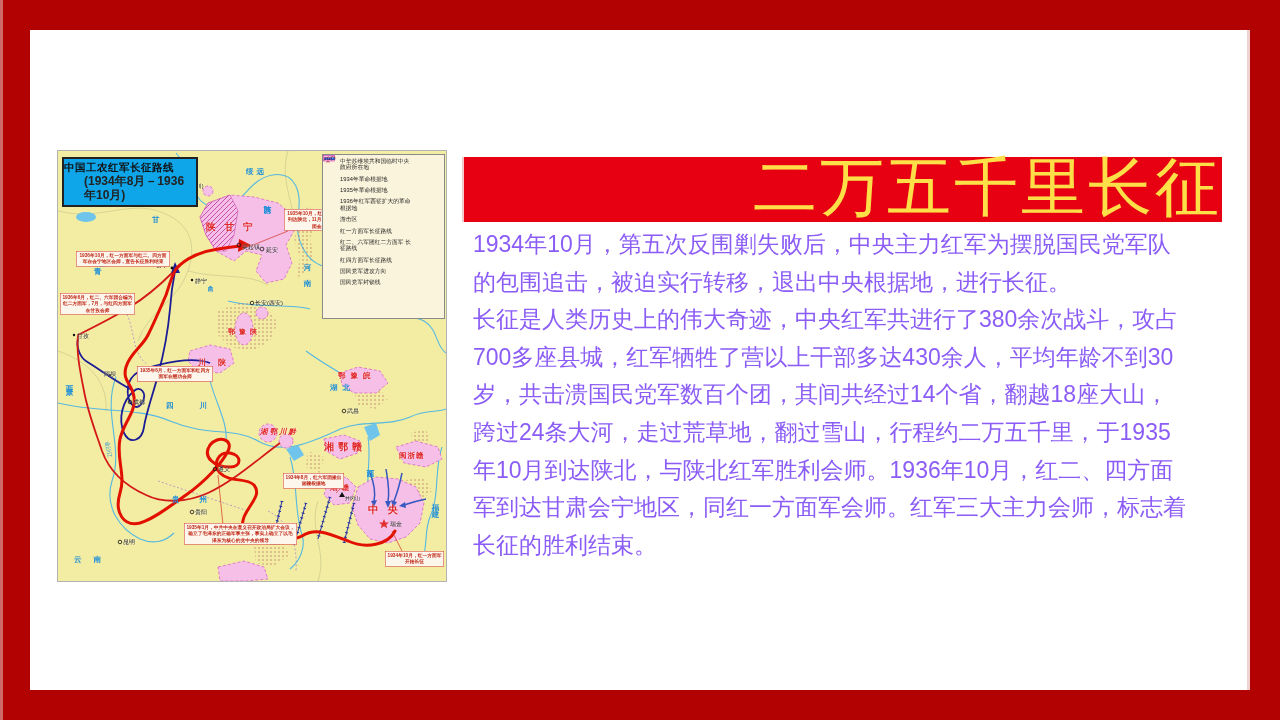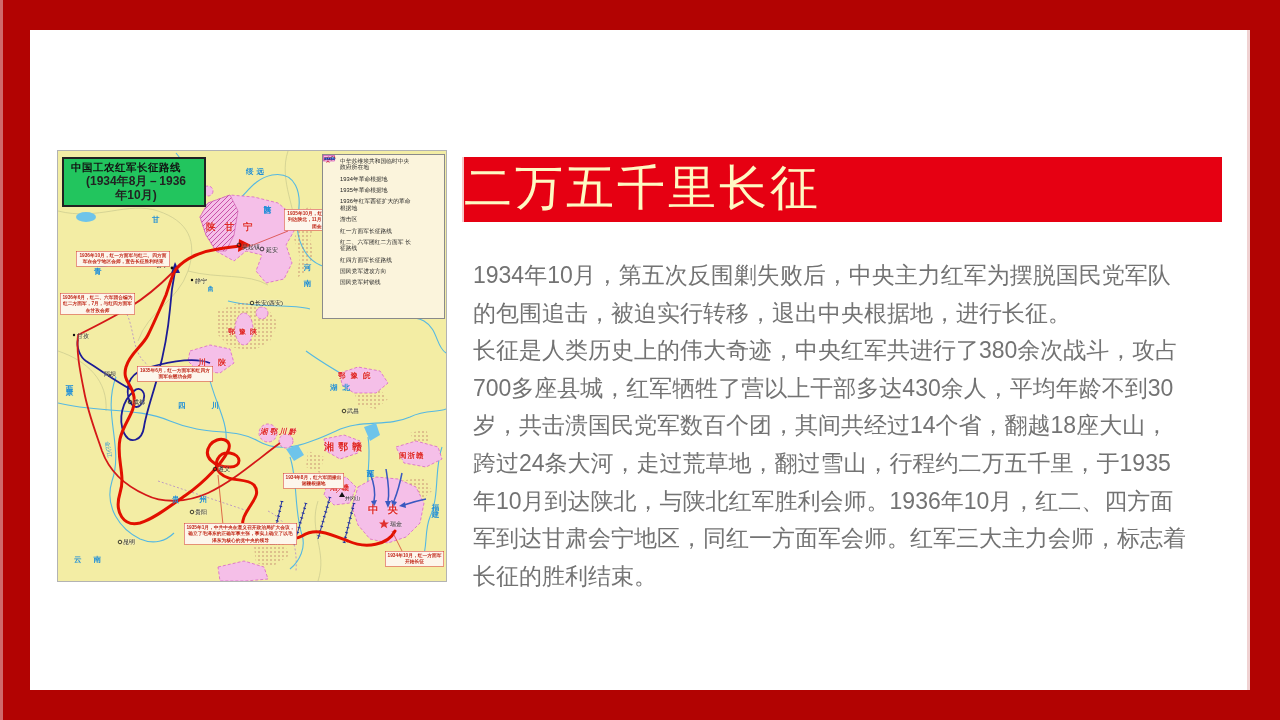--- a/index.html
+++ b/index.html
@@ -5,37 +5,37 @@
   html,body{margin:0;padding:0;background:#888;}
   .slide{position:relative;width:1280px;height:720px;background:#b20302;overflow:hidden;
          font-family:"Liberation Sans","DejaVu Sans",sans-serif;}
   .edge-stripe{position:absolute;left:0;top:0;width:3px;height:720px;background:#cf6a6a;}
   .content{position:absolute;left:30px;top:30px;width:1220px;height:660px;background:#ffffff;
            box-sizing:border-box;border-right:3px solid #f0d2d2;}
 
   
   .banner{position:absolute;left:432px;top:127px;width:760px;height:65px;background:#e60012;
           border-left:2px solid #f6c9c9;box-sizing:border-box;}
-  .banner h1{margin:0;height:65px;line-height:62px;text-align:left;color:#fef9c3;
+  .banner h1{margin:0;height:65px;line-height:62px;text-align:right;color:#fde047;
              font-family:"Liberation Serif","DejaVu Serif",serif;font-weight:400;
-             font-size:48px;letter-spacing:3px;}
+             font-size:64px;letter-spacing:3px;}
 
   
-  .body-text{position:absolute;left:443px;top:227px;width:716px;color:#737373;
+  .body-text{position:absolute;left:443px;top:196px;width:716px;color:#8b5cf6;
              font-size:23px;line-height:37.6px;word-break:break-all;text-align:left;}
   .body-text p{margin:0;}
 
   
   .map-figure{position:absolute;left:27px;top:120px;width:388px;height:430px;
               border:1px solid #b3b3b3;background:#f3eda4;box-shadow:0 0 0 2px #ffffff inset;}
   .map-canvas{position:absolute;left:0;top:0;width:388px;height:430px;}
   .map-canvas svg{position:absolute;left:0;top:0;}
 
-  .map-titlebox{position:absolute;left:4px;top:6px;width:124px;background:#22c55e;
-                border:2px solid #222;text-align:center;padding:2px 16px 3px 0;z-index:6;}
+  .map-titlebox{position:absolute;left:4px;top:6px;width:124px;background:#0ea5e9;
+                border:2px solid #222;text-align:left;padding:2px 8px 3px 0;z-index:6;}
   .map-title{font-size:10.5px;font-weight:bold;color:#111;letter-spacing:0.5px;line-height:1.2;}
   .map-subtitle{font-size:12px;font-weight:bold;color:#222;line-height:1.2;margin-left:20px;}
 
   .legend{position:absolute;left:264px;top:3px;width:121px;height:163px;background:#fbf4dc;
           border:1px solid #8a8a8a;overflow:hidden;z-index:6;}
   .legend-inner{width:220px;transform:scale(0.55);transform-origin:0 0;padding:4px 2px 0 3px;}
   .legend-row{display:flex;align-items:flex-start;margin-bottom:8px;}
   .legend-sym{flex:0 0 28px;padding-top:1px;}
   .legend-label{width:178px;font-size:10.5px;line-height:1.18;color:#222;max-width:132px;}
   .star-glyph{color:#d42020;font-size:13px;line-height:10px;}
@@ -299,21 +299,21 @@
         <div class="region" style="left:266px;top:289px;font-size:10px;letter-spacing:4px;">湘鄂赣</div>
         <div class="region" style="left:341px;top:300px;font-size:7.5px;letter-spacing:1px;">闽浙赣</div>
         <div class="region" style="left:272px;top:332px;font-size:7.5px;letter-spacing:4px;">湘赣</div>
         <div class="region" style="left:310px;top:352px;font-size:10.5px;letter-spacing:9px;">中央</div>
 
         <div class="prov" style="left:188px;top:16px;letter-spacing:3px;">绥远</div>
         <div class="prov v" style="left:204px;top:48px;letter-spacing:2px;">陕西</div>
         <div class="prov" style="left:94px;top:64px;">甘</div>
         <div class="prov" style="left:36px;top:116px;">青</div>
         <div class="prov v" style="left:6px;top:228px;letter-spacing:3px;">西康</div>
-        <div class="prov" style="left:108px;top:250px;letter-spacing:26px;margin-left:12px;">四川</div>
+        <div class="prov" style="left:108px;top:250px;letter-spacing:26px;">四川</div>
         <div class="prov v" style="left:244px;top:106px;letter-spacing:16px;">河南</div>
         <div class="prov" style="left:272px;top:232px;letter-spacing:5px;">湖北</div>
         <div class="prov v" style="left:307px;top:312px;letter-spacing:1px;">江西</div>
         <div class="prov v" style="left:372px;top:346px;letter-spacing:7px;">福建</div>
         <div class="prov" style="left:114px;top:344px;letter-spacing:20px;font-family:Liberation Serif, serif;">贵州</div>
         <div class="prov" style="left:16px;top:404px;letter-spacing:12px;font-family:Liberation Mono, monospace;">云南</div>
 
         <div class="feat v" style="left:150px;top:130px;">六盘山</div>
         <div class="feat" style="left:42px;top:295px;transform:rotate(80deg);">金沙江</div>
 

